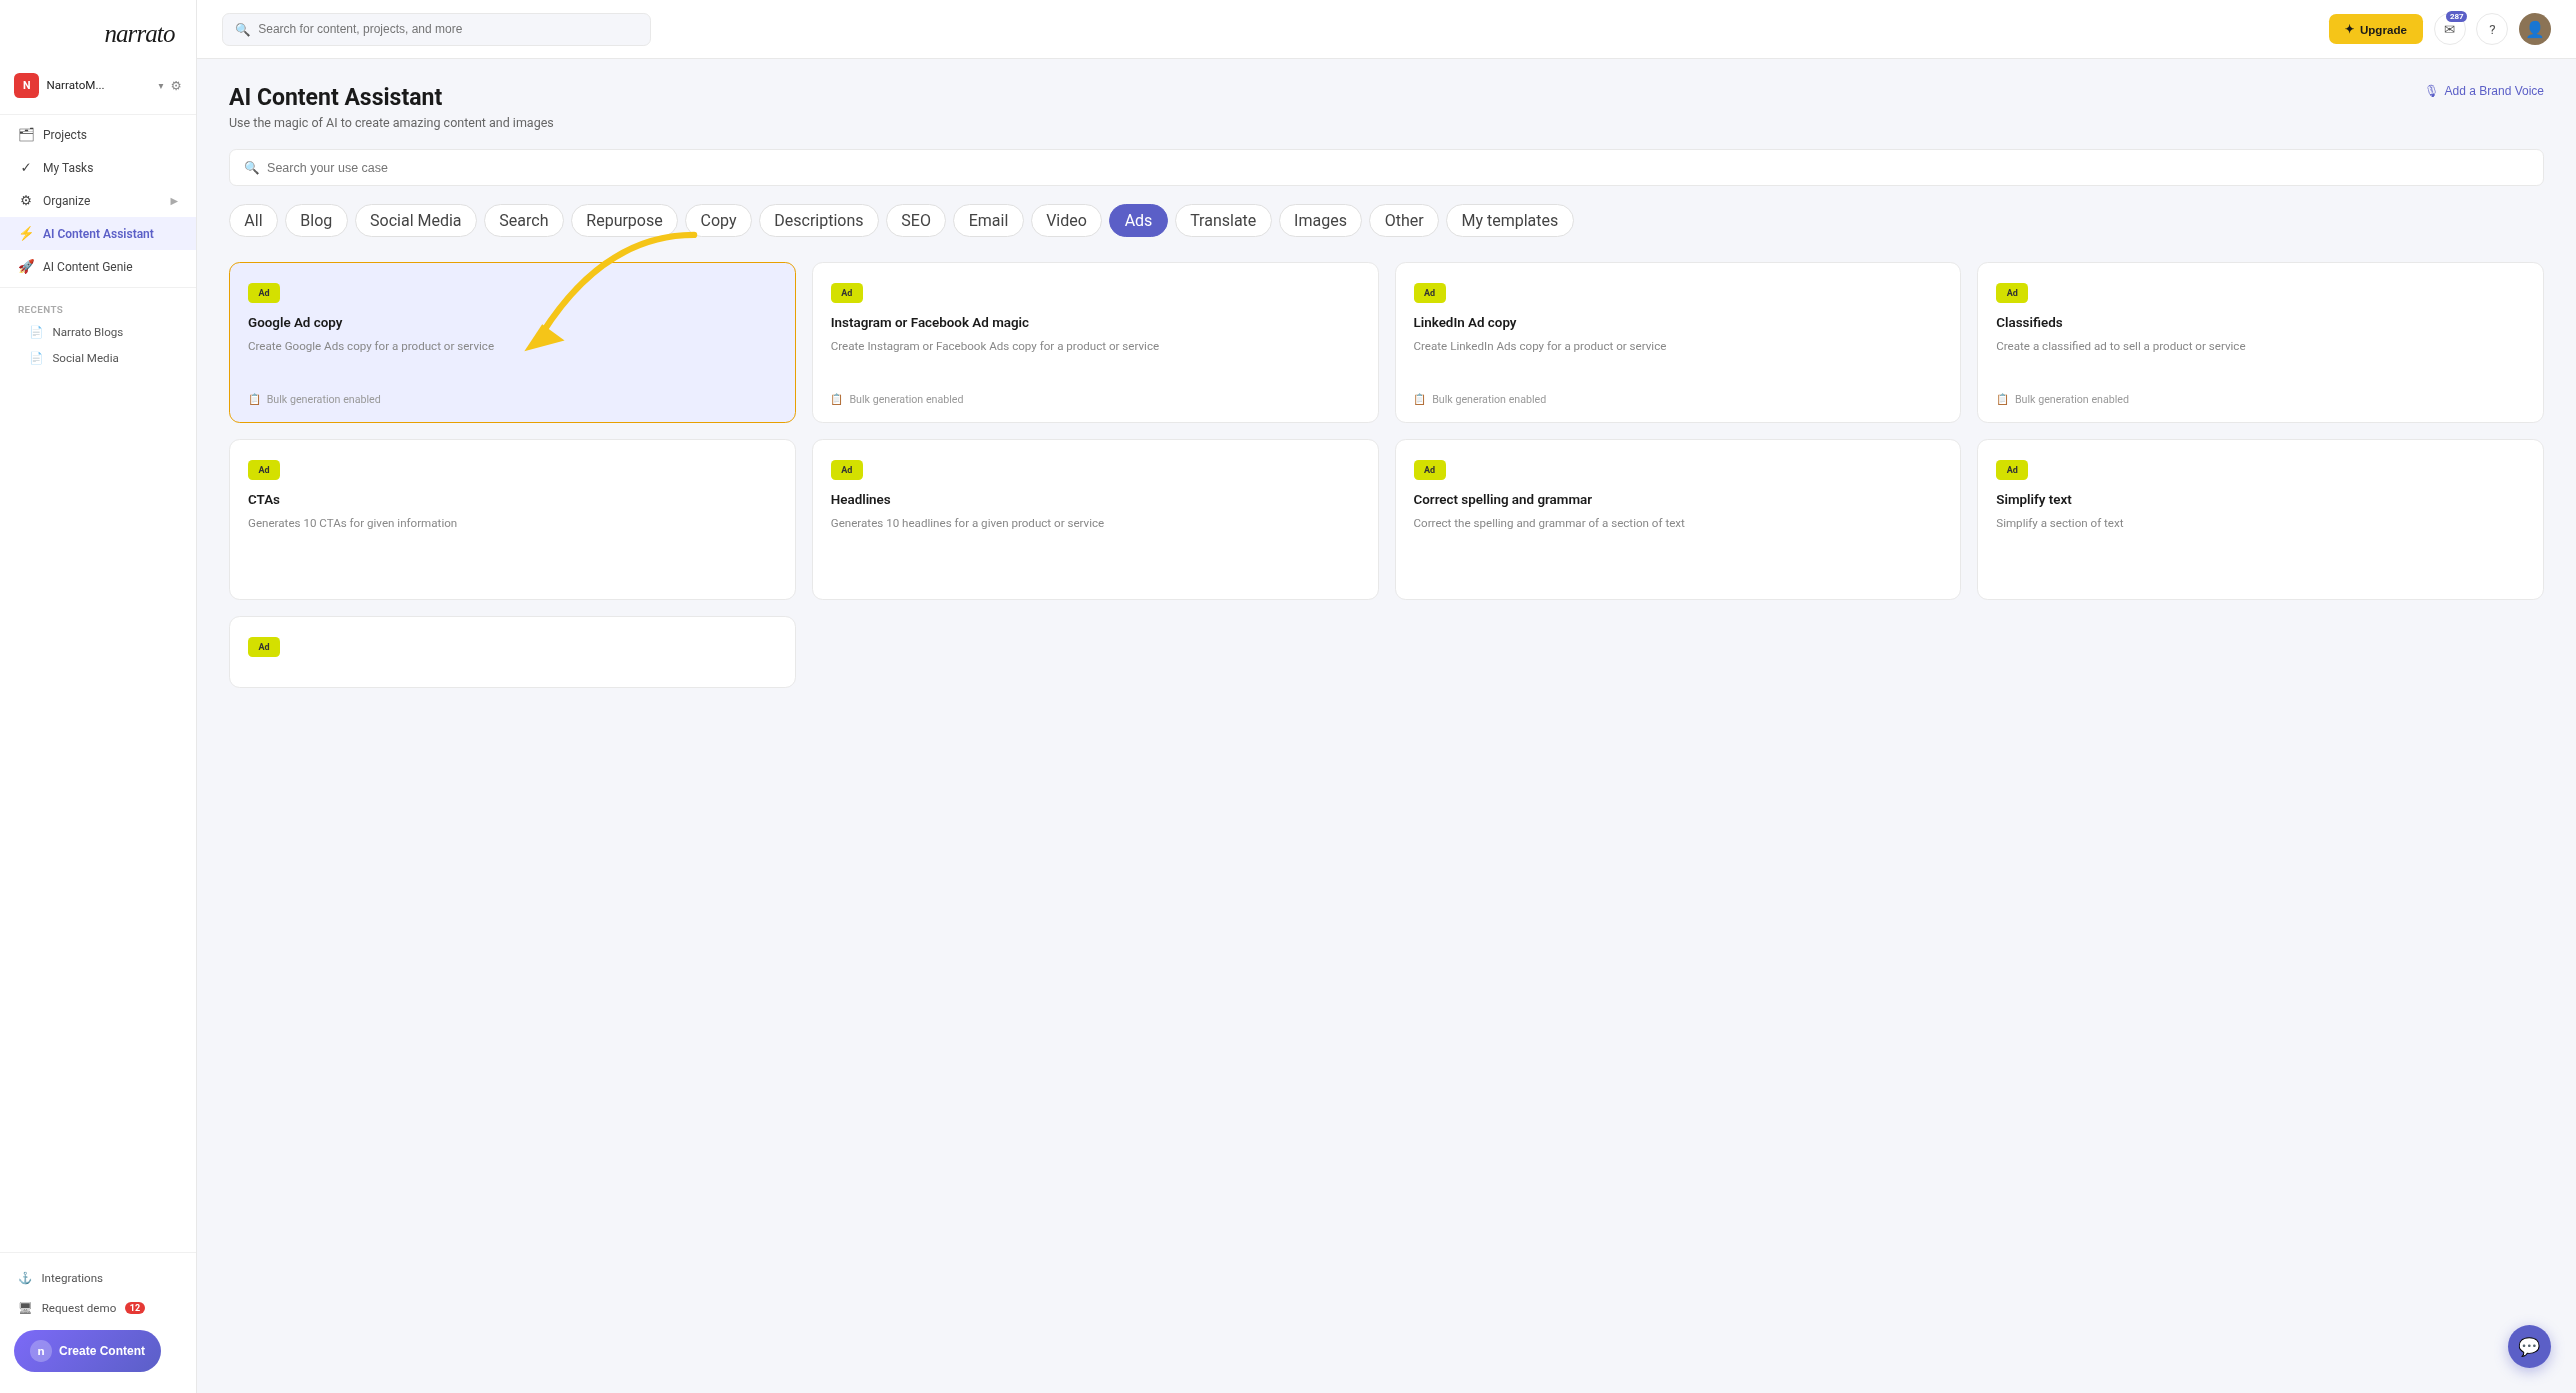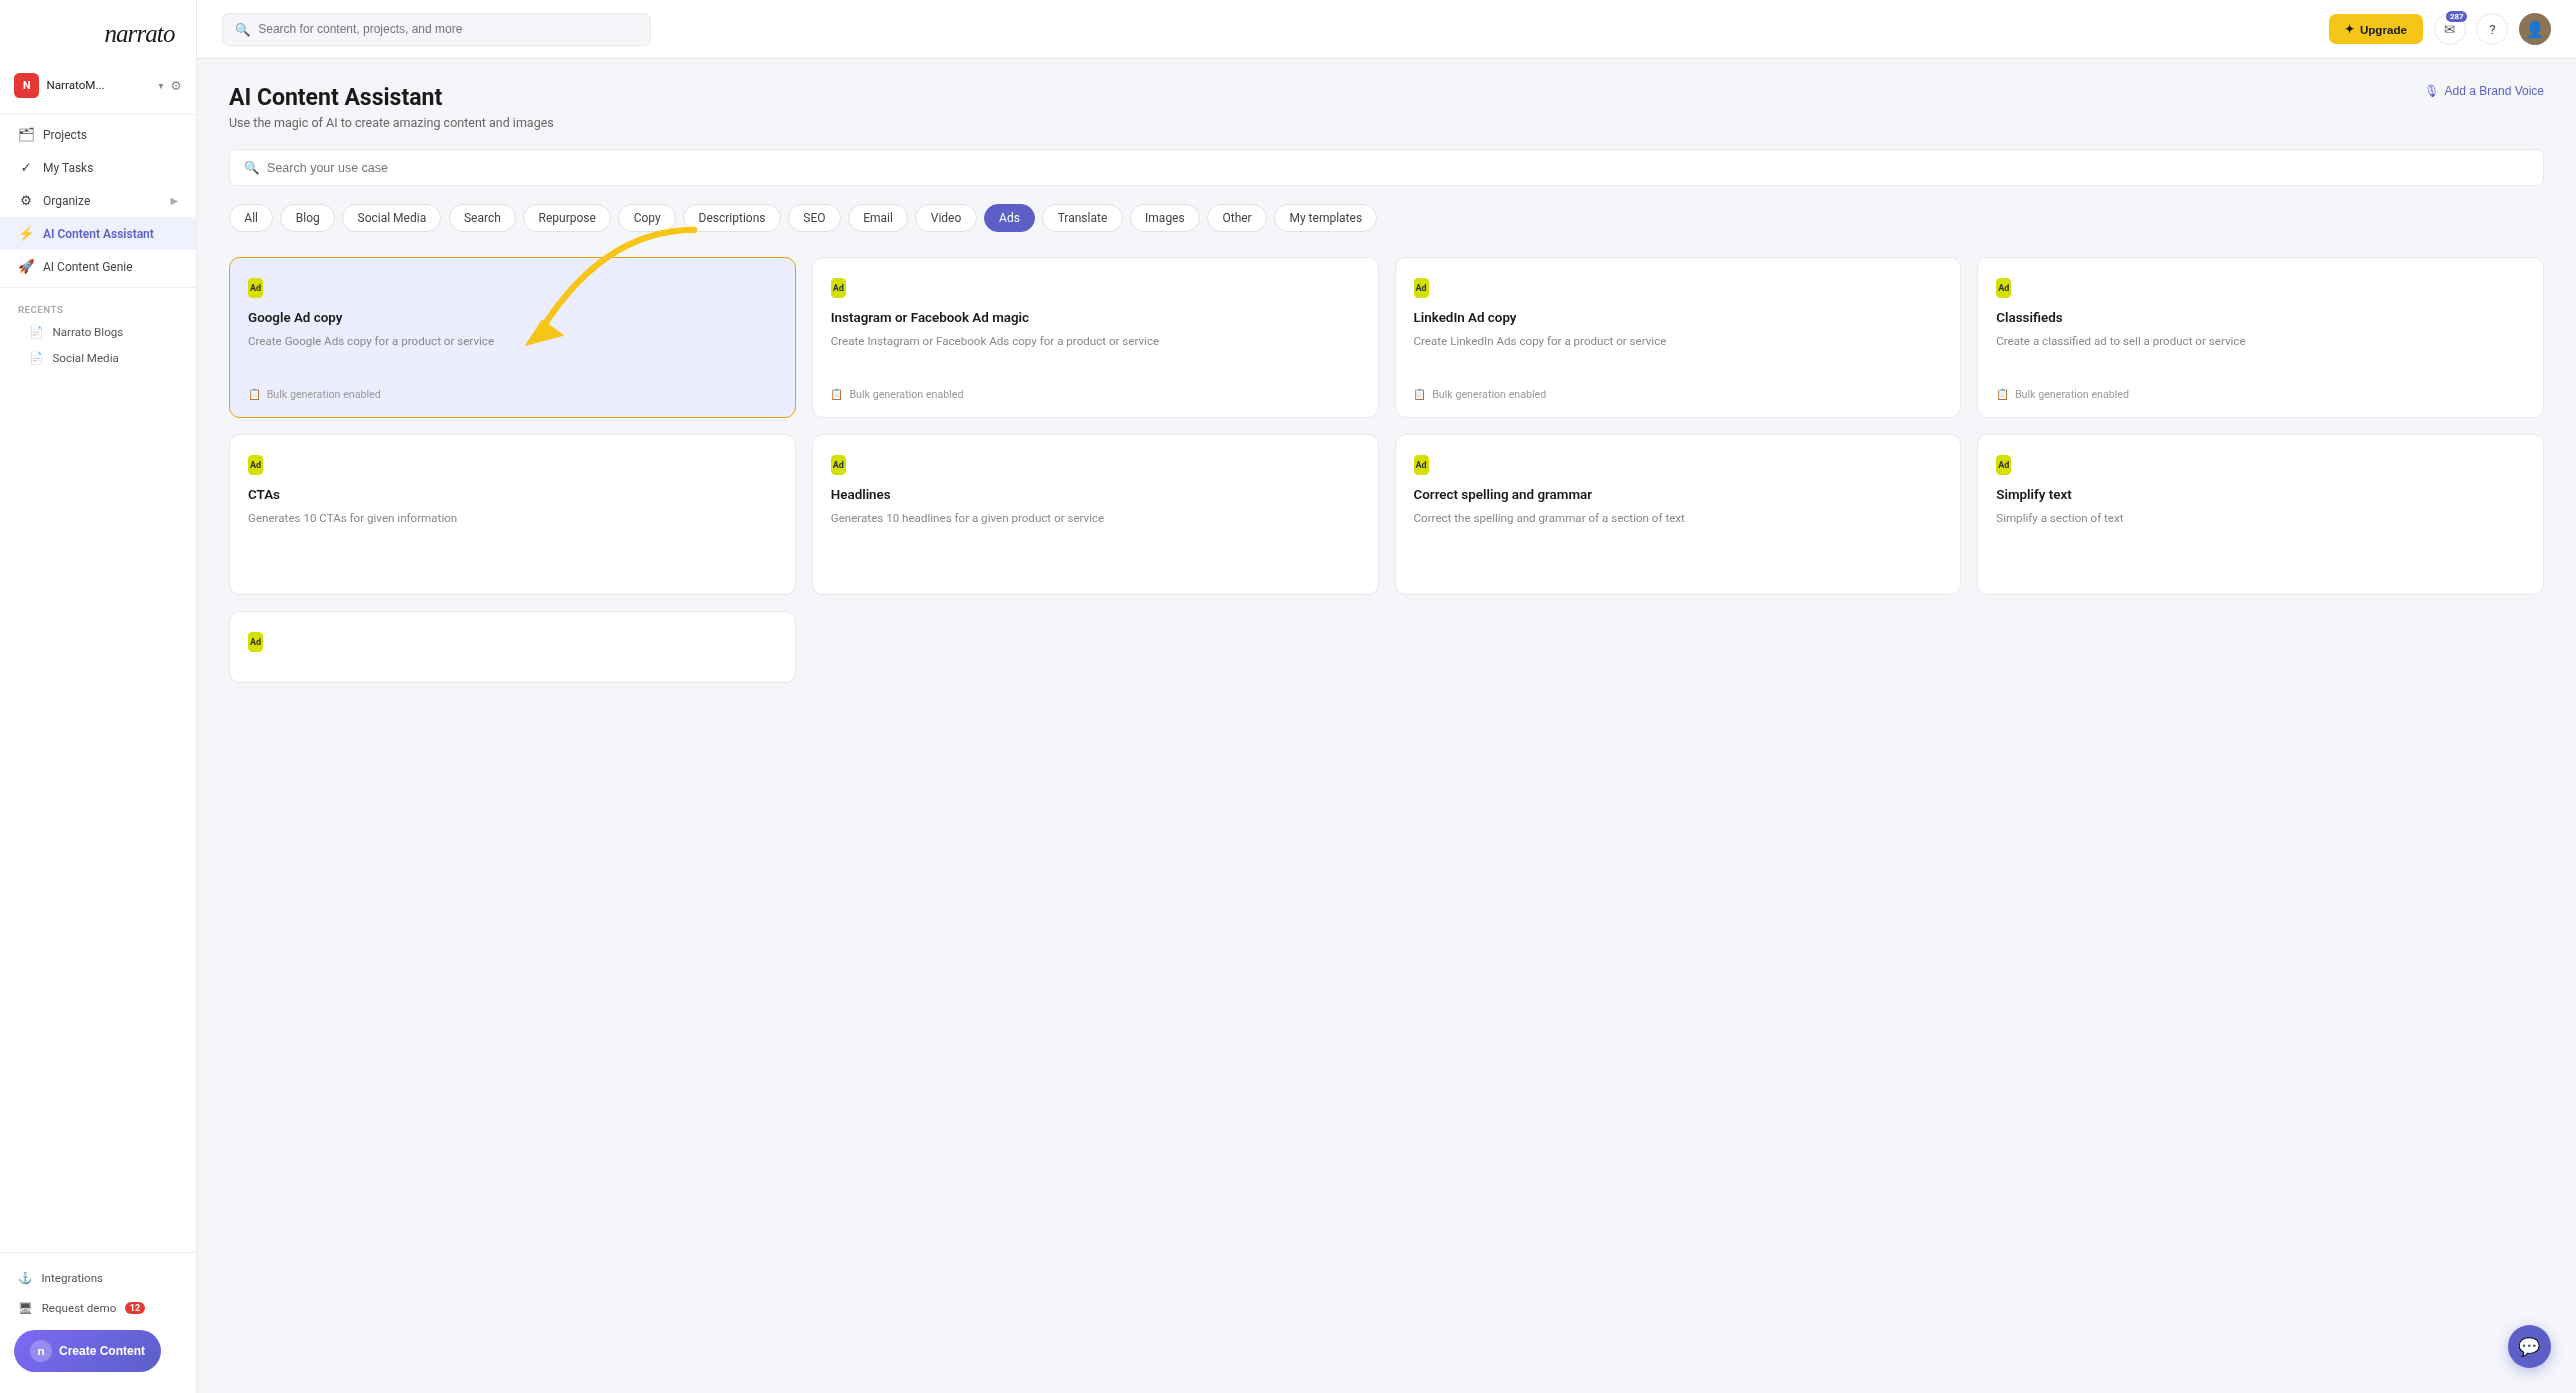--- a/index.html
+++ b/index.html
@@ -289,21 +289,21 @@
       display: flex;
       flex-wrap: wrap;
       gap: 7.2px;
       margin-bottom: 25px;
     }
     .chip {
       padding: 6.3px 14.3px;
       border-radius: 18px;
       border: 0.9px solid #e0e0e0;
       background: #fff;
-      font-size: 12px;
+      font-size: 16px;
       color: #444;
       cursor: pointer;
       transition: all 0.15s;
     }
     .chip.active {
       background: #5b5fc7;
       color: #fff;
       border-color: #5b5fc7;
     }
 
@@ -327,21 +327,21 @@
     }
     .card.selected {
       background: #eceeff;
       border-color: #e8a000;
       border-width: 1.8px;
     }
     .card-badge {
       display: inline-flex;
       align-items: center;
       justify-content: center;
-      width: 15px; height: 19.7px;
+      width: 32px; height: 19.7px;
       background: #d4e000;
       border-radius: 4.5px;
       font-size: 9px;
       font-weight: 700;
       color: #333;
       margin-bottom: 12.5px;
       flex-shrink: 0;
     }
     .card-title {
       font-size: 13.4px;

